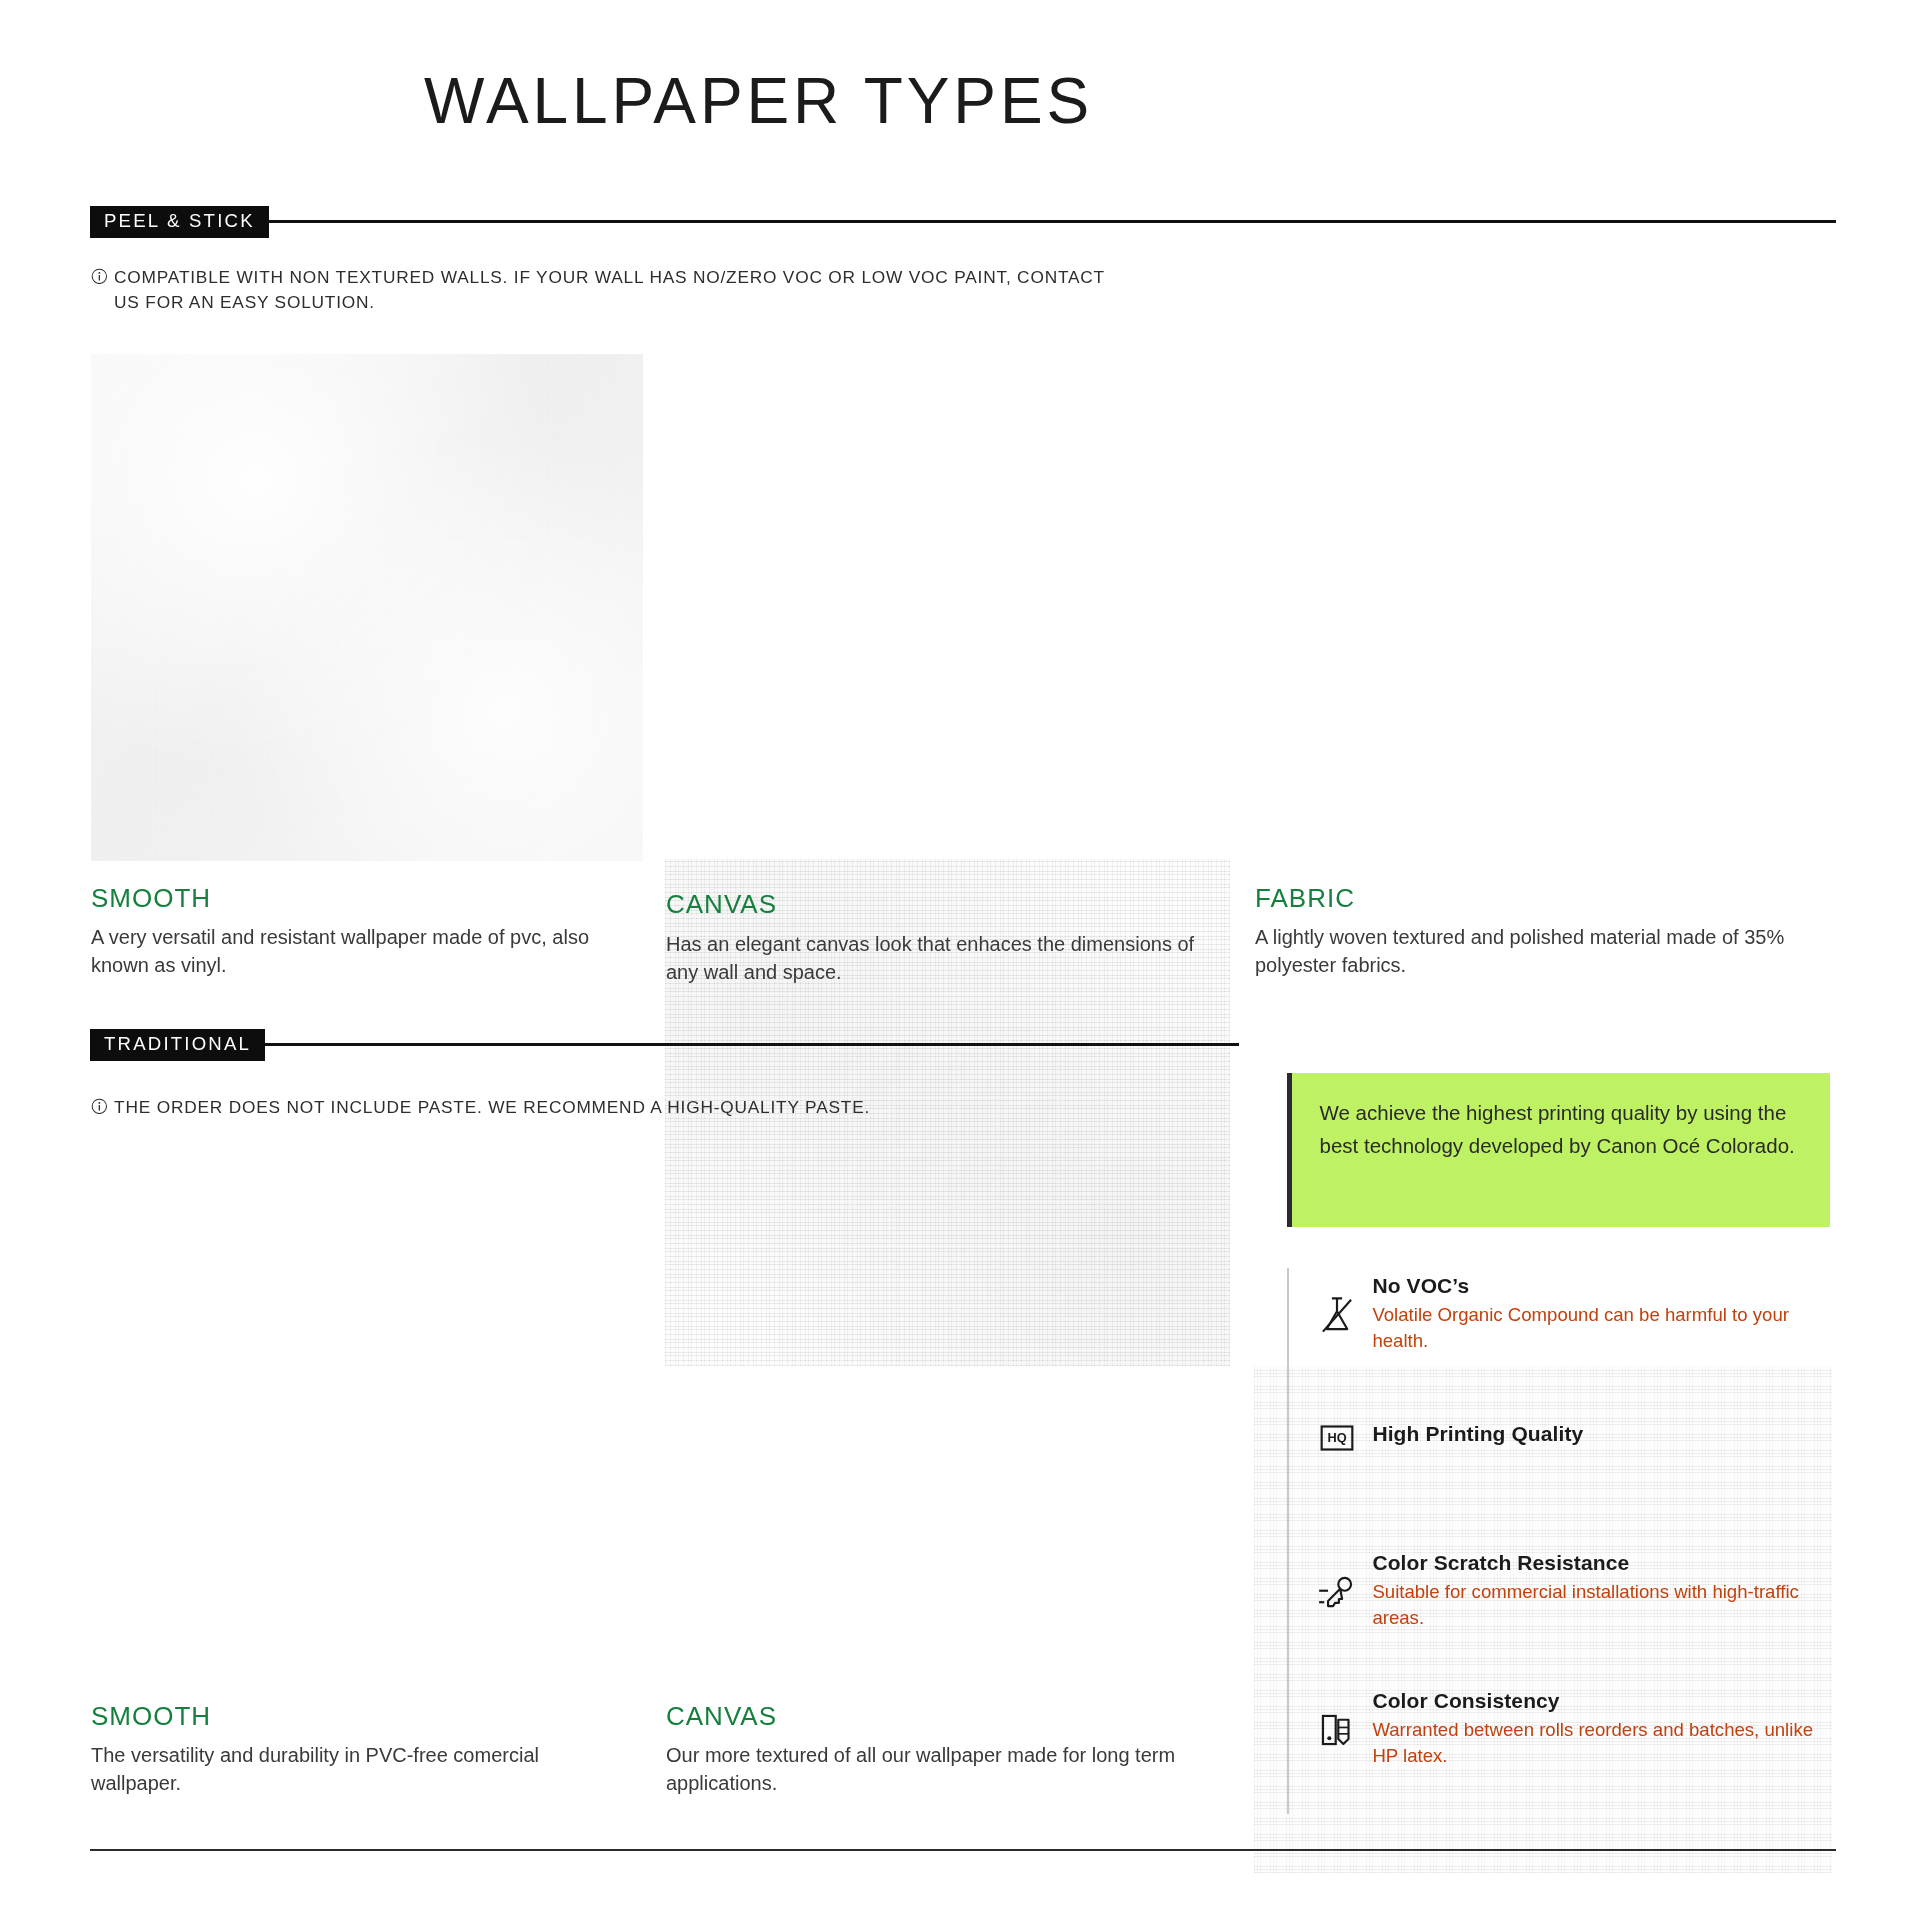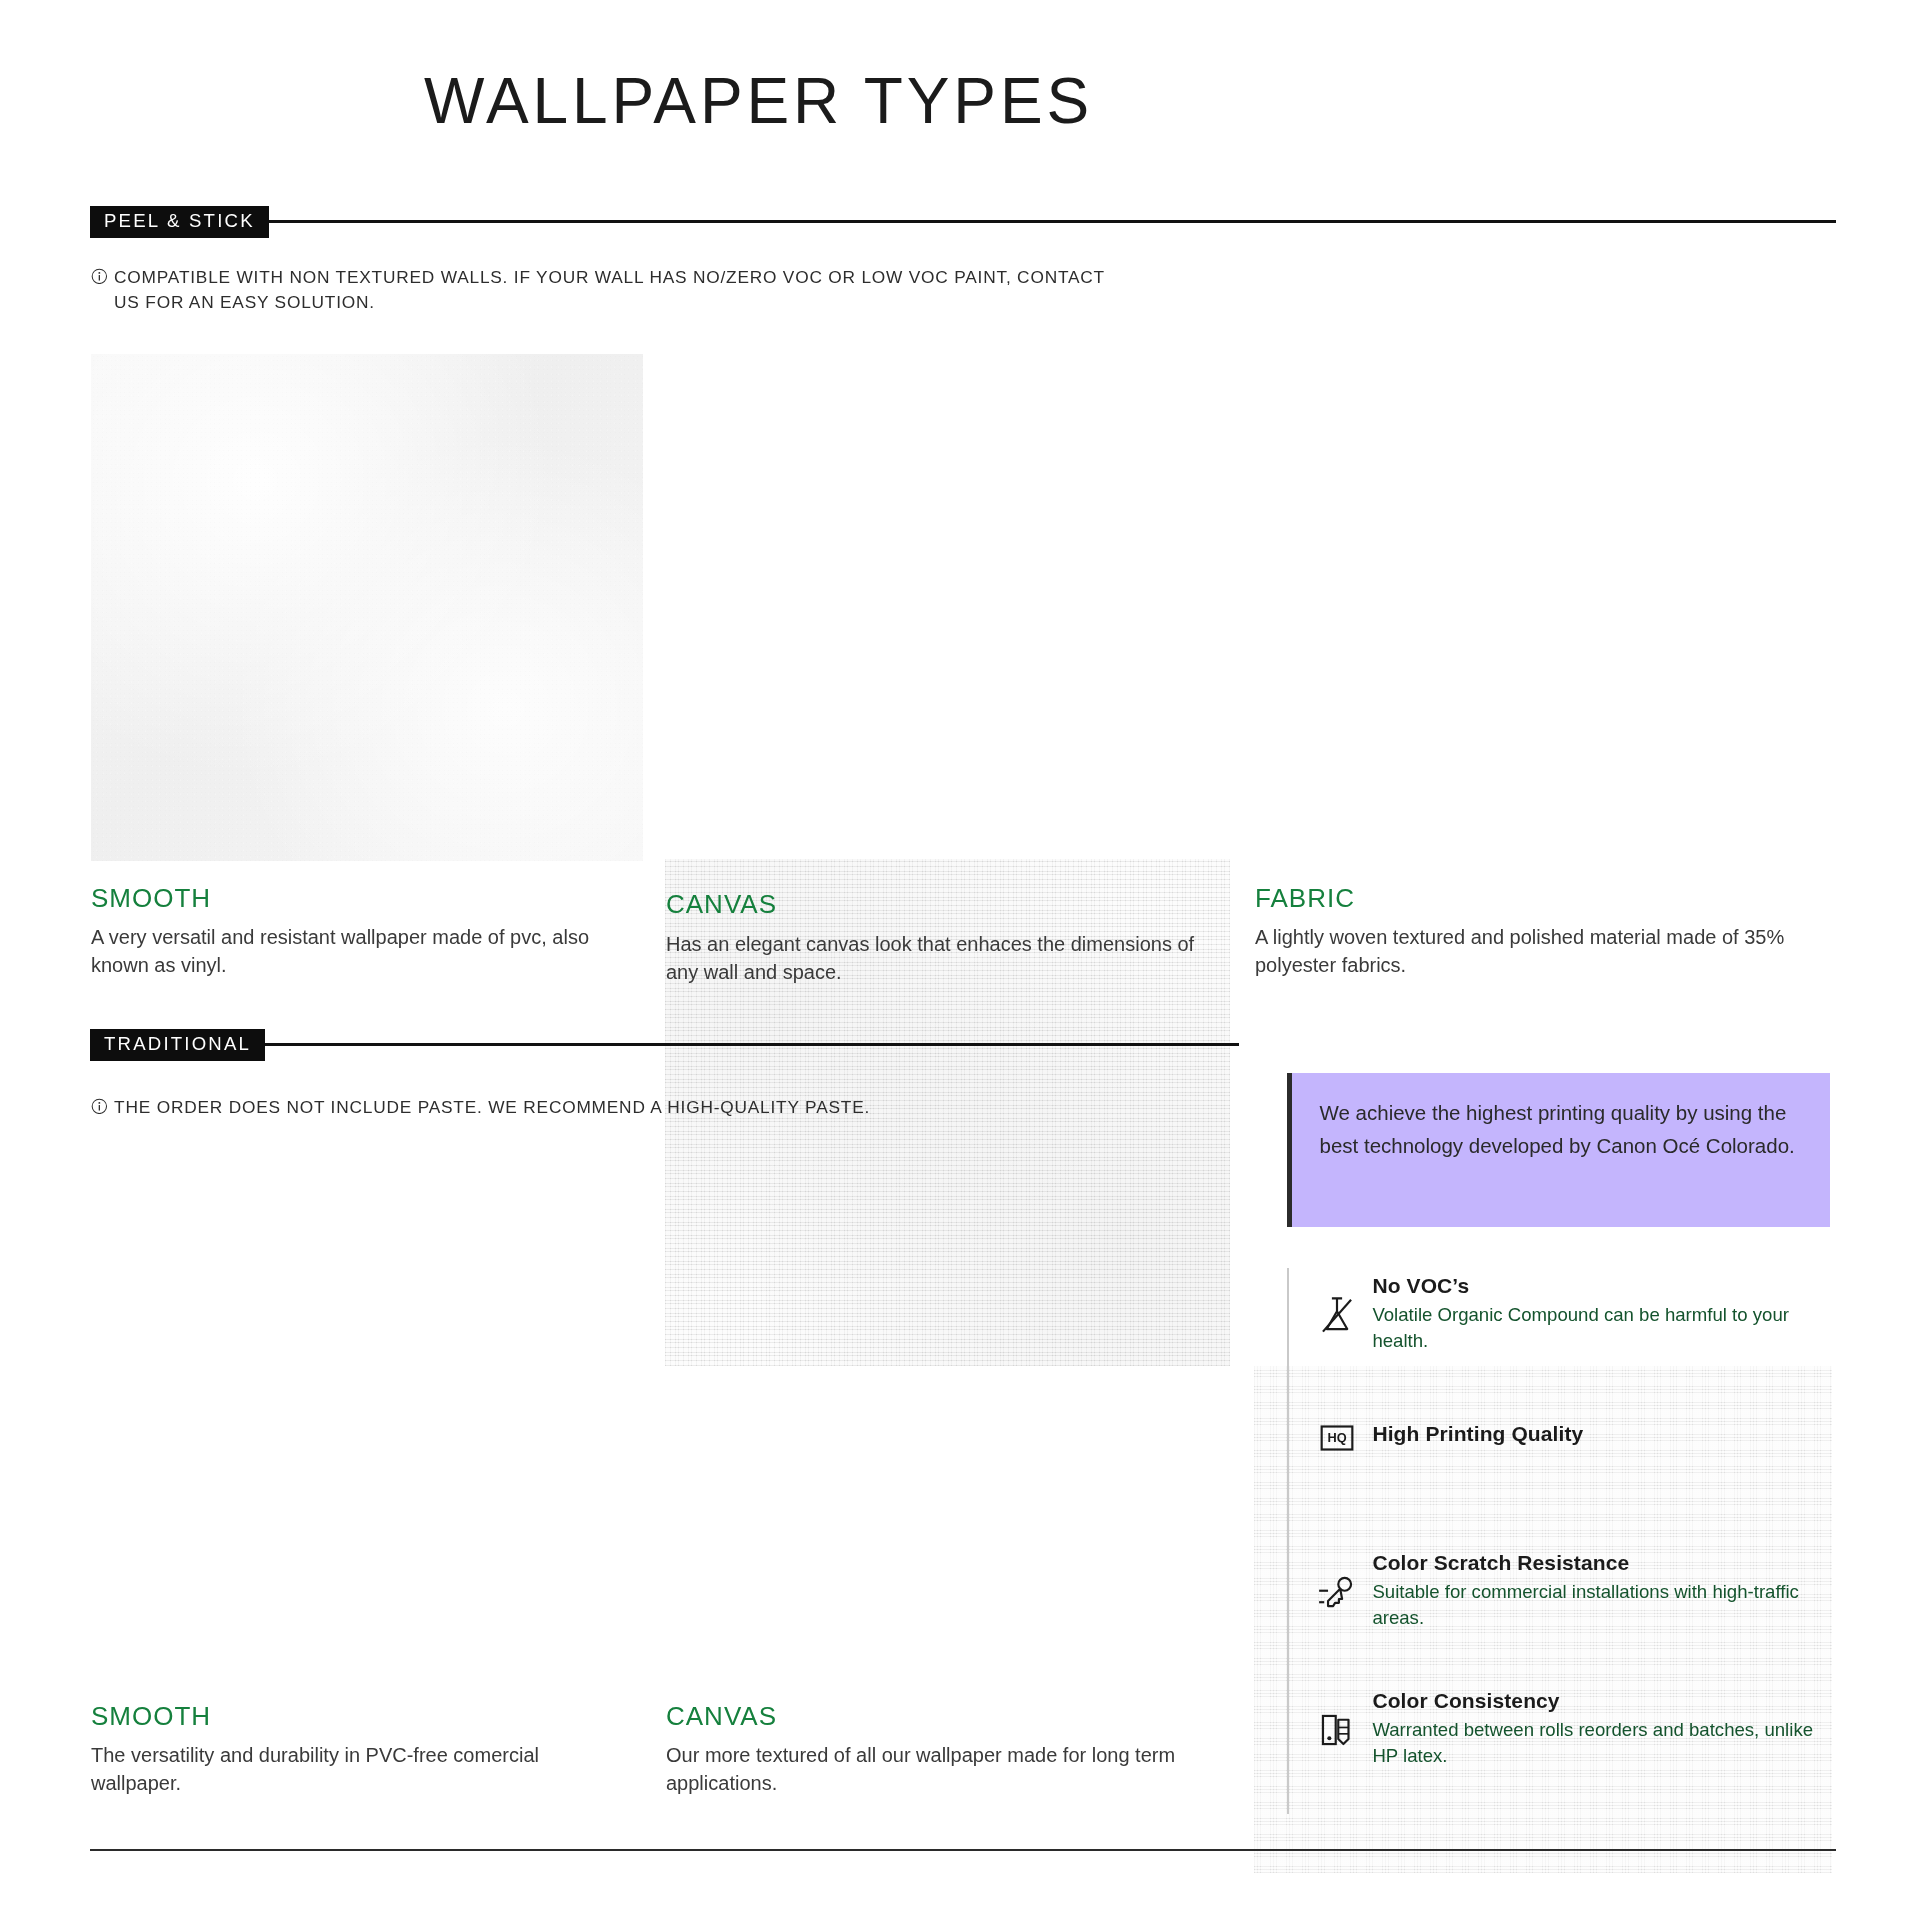--- a/index.html
+++ b/index.html
@@ -146,21 +146,21 @@
   .sw-desc {
     position: absolute;
     font-size: 20px;
     line-height: 1.42;
     color: #3a3a3a;
   }
 
   
   .quote-box {
     position: absolute;
-    background: #c4b5fd;
+    background: #bef264;
     display: flex;
   }
   .quote-bar {
     width: 4.5px;
     background: #2b2b2b;
     flex: 0 0 auto;
   }
   .quote-text {
     padding: 23px 26px 23px 28px;
     font-size: 20.5px;
@@ -191,21 +191,21 @@
     font-size: 21px;
     font-weight: 700;
     color: #1b1b1b;
     letter-spacing: 0.1px;
     margin-bottom: 3.9px;
     white-space: nowrap;
   }
   .feature-desc {
     font-size: 18.6px;
     line-height: 1.38;
-    color: #14532d;
+    color: #c2410c;
   }
 
   .bottom-rule {
     position: absolute;
     height: 1.9px;
     background: #2b2b2b;
   }
 </style>
 </head>
 <body>

